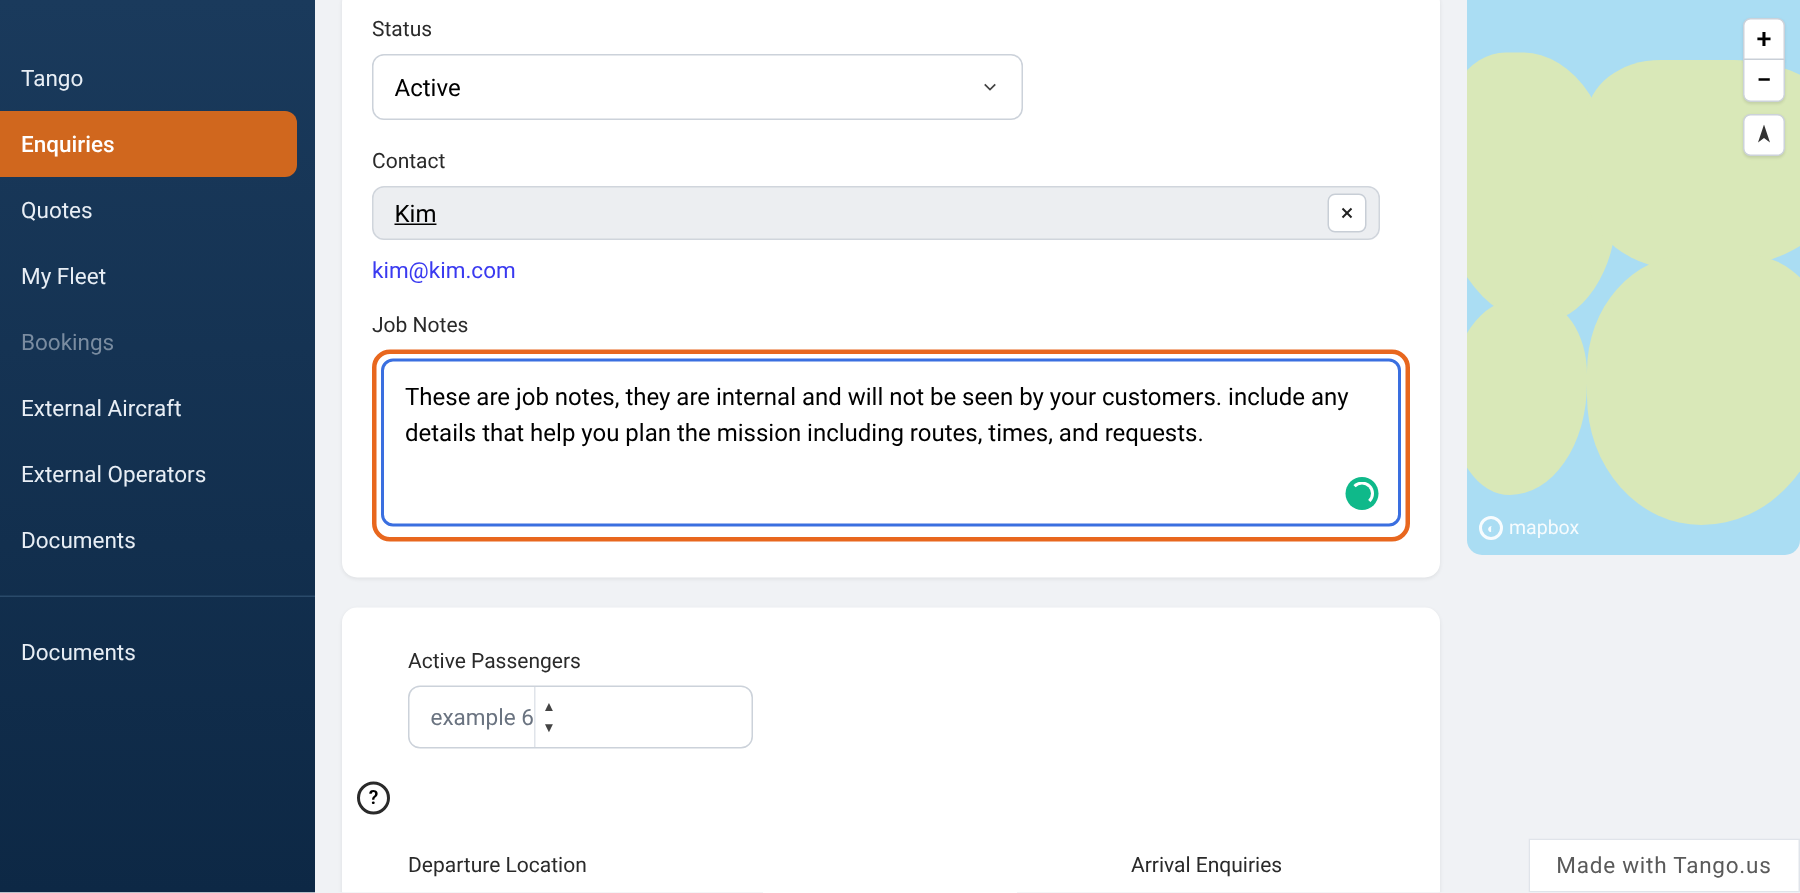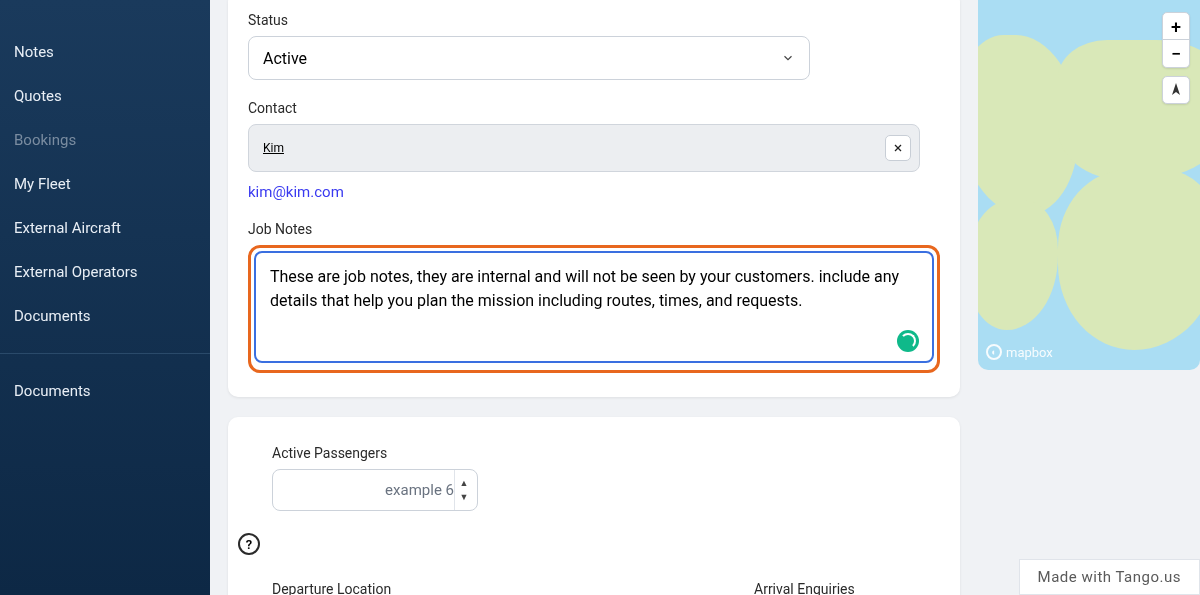--- a/index.html
+++ b/index.html
@@ -53,44 +53,44 @@
   margin-bottom: 20px;
 }
 .card.top { margin-top: -8px; }
 .label {
   font-size: 14px;
   color: #2a2a2a;
   margin-bottom: 8px;
   display: block;
 }
 .select {
-  width: 562px;
+  width: 434px;
   height: 44px;
   border: 1px solid #ccd2da;
   border-radius: 8px;
   padding: 0 14px;
   font-size: 16px;
   display: flex;
   align-items: center;
   justify-content: space-between;
   background: #fff;
   cursor: pointer;
   margin-bottom: 20px;
 }
 .chev {
   width: 14px; height: 14px;
 }
 .contact-box {
   width: 672px;
-  height: 48px;
+  height: 36px;
   background: #eceef1;
   border: 1px solid #d0d5dc;
   border-radius: 8px;
   padding: 0 8px 0 14px;
-  font-size: 12px;
+  font-size: 16px;
   display: flex;
   align-items: center;
   justify-content: space-between;
   margin-bottom: 10px;
   text-decoration: underline;
 }
 .clear-btn {
   width: 26px; height: 26px;
   border: 1px solid #c8ced6;
   border-radius: 5px;
@@ -141,27 +141,27 @@
   content: "";
   width: 12px; height: 12px;
   border: 2px solid transparent;
   border-top-color: #fff;
   border-right-color: #fff;
   border-radius: 50%;
 }
 .card.lower { padding: 28px 34px 20px 10px; }
 .passengers-label { margin-left: 34px; }
 .stepper {
-  width: 206px;
+  width: 230px;
   height: 42px;
   border: 1px solid #ccd2da;
   border-radius: 8px;
   display: flex;
   align-items: center;
-  justify-content: flex-end;
+  justify-content: flex-start;
   padding: 0 4px 0 14px;
   margin-left: 34px;
   margin-bottom: 22px;
 }
 .stepper-text { color: #6a7380; font-size: 15px; }
 .stepper-btns {
   display: flex;
   flex-direction: column;
   border-left: 1px solid #e0e4ea;
   height: 100%;
@@ -264,24 +264,25 @@
   padding: 8px 18px;
   font-size: 15px;
   color: #5a5a5a;
   letter-spacing: 0.5px;
 }
 </style>
 </head>
 <body>
 
 <div class="sidebar">
-  <div class="sidebar-item">Notes</div>
+  <div class="sidebar-item">Tango</div>
+  <div class="sidebar-item active">Enquiries</div>
   <div class="sidebar-item">Quotes</div>
+  <div class="sidebar-item">My Fleet</div>
   <div class="sidebar-item muted">Bookings</div>
-  <div class="sidebar-item">My Fleet</div>
   <div class="sidebar-item">External Aircraft</div>
   <div class="sidebar-item">External Operators</div>
   <div class="sidebar-item">Documents</div>
   <div class="sidebar-divider"></div>
   <div class="sidebar-item">Documents</div>
 </div>
 
 <div class="main">
   <div class="card top">
     <span class="label">Status</span>

